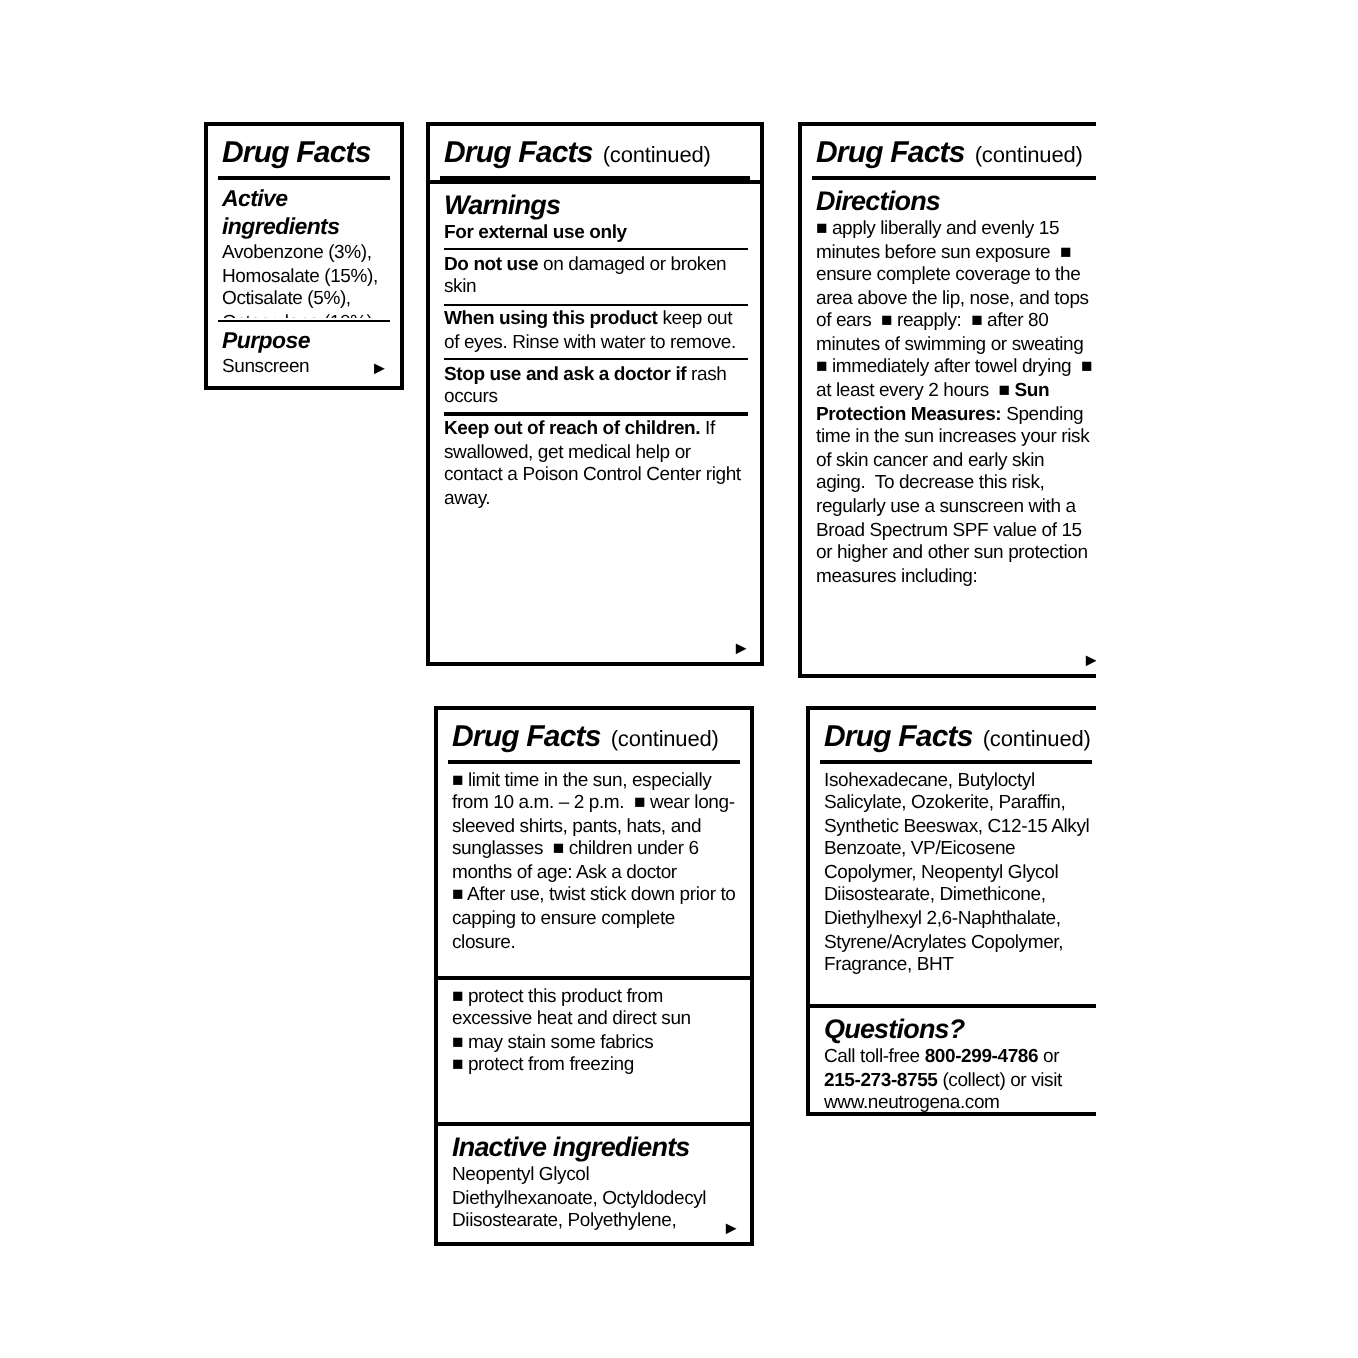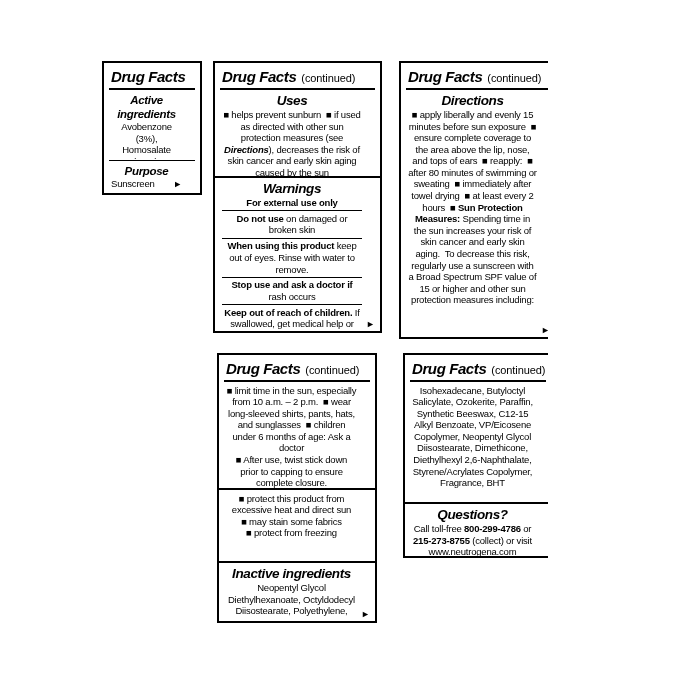--- a/index.html
+++ b/index.html
@@ -4,42 +4,41 @@
 <style>
   * { box-sizing: border-box; margin: 0; padding: 0; }
   html, body { background: #ffffff; }
   .canvas {
     position: relative;
     width: 548px; height: 679px;
     background: #ffffff;
     color: #000;
     font-family: "Liberation Sans", sans-serif;
     overflow: hidden;
-    text-align: center;
   }
   .panel {
     position: absolute;
     background: #fff;
     border: 2.5px solid #000;
     display: flex;
     flex-direction: column;
     overflow: hidden;
   }
   #p1 { left:102px; top:61px;  width:100px; height:134px; }
   #p2 { left:213px; top:61px;  width:169px; height:272px; }
   #p3 { left:399px; top:61px;  width:158px; height:278px; }
   #p4 { left:217px; top:353px; width:160px; height:270px; }
   #p5 { left:403px; top:353px; width:150px; height:205px; }
 
   .ttl { display:flex; align-items:baseline; gap:5px; padding:5px 7px 2px 7px; flex:none; }
   .ttl-main { font-weight:bold; font-style:italic; font-size:15px; letter-spacing:-0.4px; white-space:nowrap; }
   .ttl-cont { font-size:11px; letter-spacing:-0.1px; }
   .hline { flex:none; height:1.5px; background:#000; margin:1px 5px 0 5px; }
 
-  .sec { padding:3px 18px 3px 7px; flex:none; position:relative; overflow:hidden; }
+  .sec { padding:3px 6px 3px 7px; flex:none; position:relative; overflow:hidden; }
   .grow { flex:1 1 auto; }
   .tsep { border-top:2.5px solid #000; }
 
   .h1 { font-weight:bold; font-style:italic; font-size:13.5px; letter-spacing:-0.4px; line-height:1.15; margin-bottom:1px; }
   .h2 { font-weight:bold; font-style:italic; font-size:11.5px; letter-spacing:-0.3px; line-height:1.25; }
   .body { font-size:9.5px; line-height:1.22; letter-spacing:-0.2px; white-space:pre-wrap; }
   .b  { font-weight:bold; }
   .bi { font-weight:bold; font-style:italic; }
 
   .wline { height:1.3px; background:#000; margin:1.5px 0 1.5px 0; }
@@ -82,24 +81,20 @@
       </div>
     </div>
   </section>
 
   <section class="panel" id="p2">
     <div class="ttl">
       <span class="ttl-main">Drug Facts</span>
       <span class="ttl-cont">(continued)</span>
     </div>
     <div class="hline"></div>
-    <div class="sec sec-uses">
-      <div class="h1">Uses</div>
-      <div class="body"><span>■ helps prevent sunburn  ■ if used as directed with other sun protection measures (see </span><span class="bi">Directions</span><span>), decreases the risk of skin cancer and early skin aging caused by the sun</span></div>
-    </div>
     <div class="sec sec-warnings tsep">
       <div class="h1">Warnings</div>
       <div class="body"><span class="b">For external use only</span><span></span></div>
       <div class="wline"></div>
       <div class="body"><span class="b">Do not use</span><span> on damaged or broken skin</span></div>
       <div class="wline"></div>
       <div class="body"><span class="b">When using this product</span><span> keep out of eyes. Rinse with water to remove.</span></div>
       <div class="wline"></div>
       <div class="body"><span class="b">Stop use and ask a doctor if</span><span> rash occurs</span></div>
       <div class="wline"></div>

